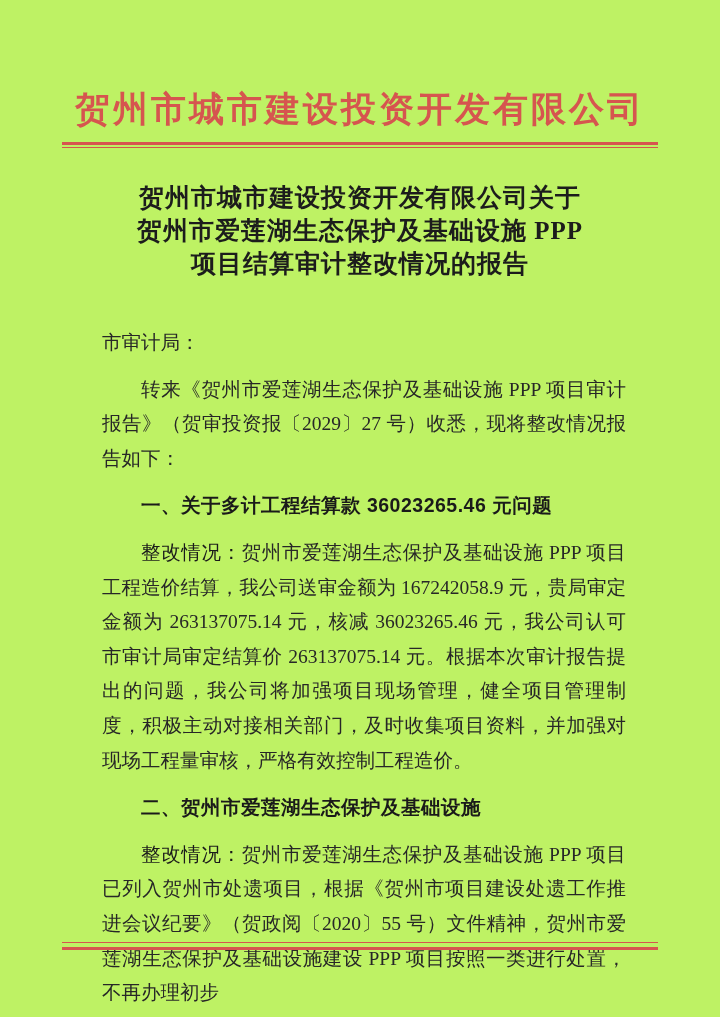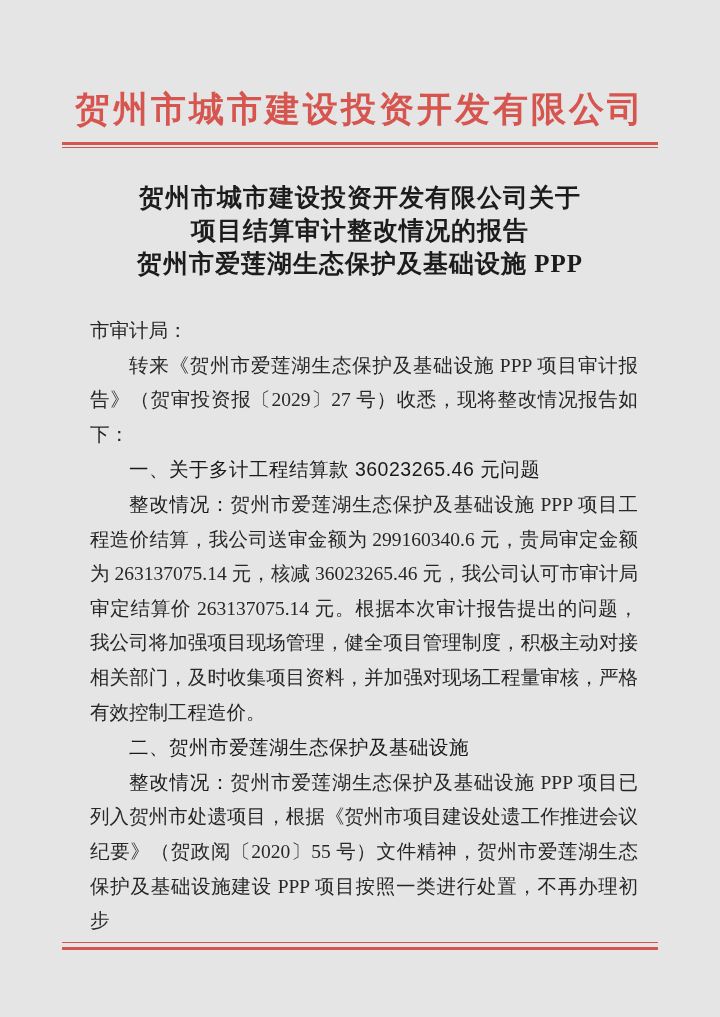--- a/index.html
+++ b/index.html
@@ -4,21 +4,21 @@
 <style>
   html, body {
     margin: 0;
     padding: 0;
     background: #ffffff;
   }
   .page {
     position: relative;
     width: 720px;
     height: 1017px;
-    background: #e5e5e5;
+    background: #bef264;
     overflow: hidden;
     font-family: "Liberation Serif", "DejaVu Serif", serif;
     color: #262626;
   }
   .letterhead {
     position: absolute;
     top: 86px;
     left: 0;
     width: 100%;
     text-align: center;
@@ -62,28 +62,28 @@
     position: absolute;
     top: 314px;
     left: 90px;
     width: 548px;
     font-size: 19.5px;
     line-height: 34.6px;
     text-align: justify;
     color: #272727;
   }
   .body-text p {
-    margin: 0;
+    margin: 12px;
     padding: 0;
   }
   .indent {
     text-indent: 2em;
   }
   .heading {
-    font-weight: normal;
+    font-weight: bold;
     font-family: "Liberation Sans", "DejaVu Sans", sans-serif;
     color: #1a1a1a;
     letter-spacing: 0.5px;
   }
   .lead {
     font-weight: normal;
     font-family: "Liberation Sans", "DejaVu Sans", sans-serif;
     color: #1a1a1a;
   }
 </style>
@@ -91,33 +91,33 @@
 <body>
 
 <div class="page">
 
   <div class="letterhead">贺州市城市建设投资开发有限公司</div>
 
   <div class="rule rule-top"></div>
 
   <div class="doc-title">
     <div class="title-line">贺州市城市建设投资开发有限公司关于</div>
+    <div class="title-line">贺州市爱莲湖生态保护及基础设施 PPP</div>
     <div class="title-line">项目结算审计整改情况的报告</div>
-    <div class="title-line">贺州市爱莲湖生态保护及基础设施 PPP</div>
   </div>
 
   <div class="body-text">
 
     <p class="salutation">市审计局：</p>
 
     <p class="para indent">转来《贺州市爱莲湖生态保护及基础设施 PPP 项目审计报告》（贺审投资报〔2029〕27 号）收悉，现将整改情况报告如下：</p>
 
     <p class="heading indent">一、关于多计工程结算款 36023265.46 元问题</p>
 
-    <p class="para indent"><strong class="lead">整改情况：</strong><span>贺州市爱莲湖生态保护及基础设施 PPP 项目工程造价结算，我公司送审金额为 299160340.6 元，贵局审定金额为 263137075.14 元，核减 36023265.46 元，我公司认可市审计局审定结算价 263137075.14 元。根据本次审计报告提出的问题，我公司将加强项目现场管理，健全项目管理制度，积极主动对接相关部门，及时收集项目资料，并加强对现场工程量审核，严格有效控制工程造价。</span></p>
+    <p class="para indent"><strong class="lead">整改情况：</strong><span>贺州市爱莲湖生态保护及基础设施 PPP 项目工程造价结算，我公司送审金额为 167242058.9 元，贵局审定金额为 263137075.14 元，核减 36023265.46 元，我公司认可市审计局审定结算价 263137075.14 元。根据本次审计报告提出的问题，我公司将加强项目现场管理，健全项目管理制度，积极主动对接相关部门，及时收集项目资料，并加强对现场工程量审核，严格有效控制工程造价。</span></p>
 
     <p class="heading indent">二、贺州市爱莲湖生态保护及基础设施</p>
 
     <p class="para indent"><strong class="lead">整改情况：</strong><span>贺州市爱莲湖生态保护及基础设施 PPP 项目已列入贺州市处遗项目，根据《贺州市项目建设处遗工作推进会议纪要》（贺政阅〔2020〕55 号）文件精神，贺州市爱莲湖生态保护及基础设施建设 PPP 项目按照一类进行处置，不再办理初步</span></p>
 
   </div>
 
   <div class="rule rule-bottom"></div>
 
 </div>

